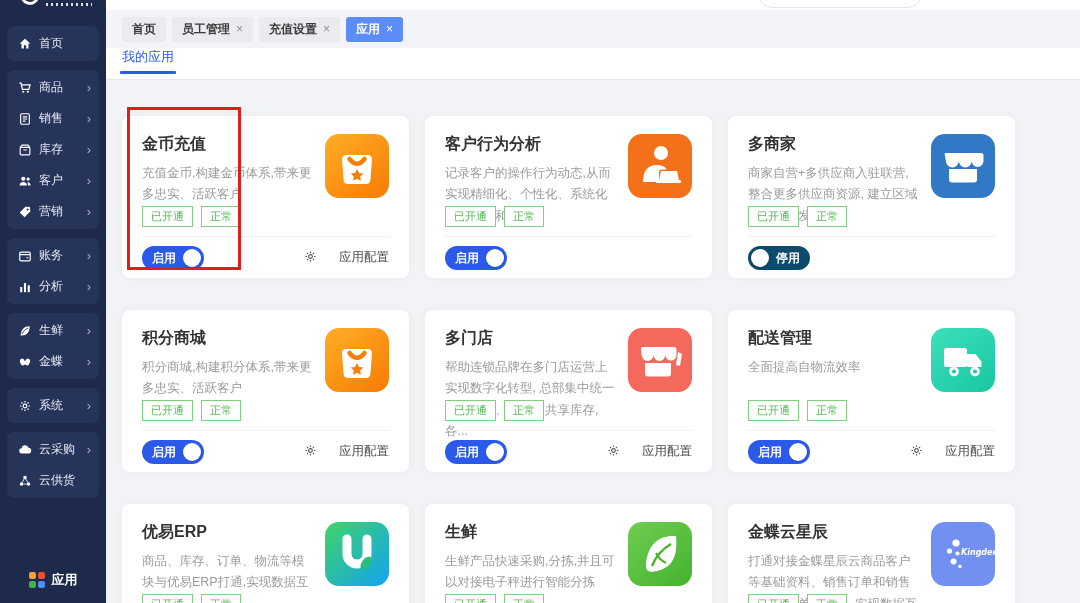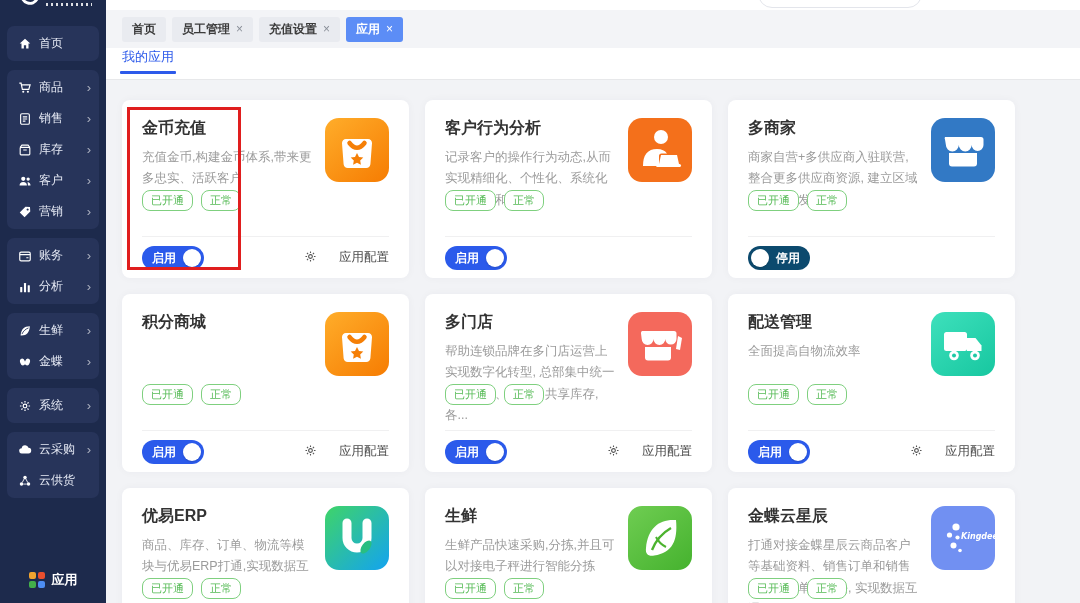--- a/index.html
+++ b/index.html
@@ -48,28 +48,28 @@
   #subtab { color:#2D5AEA; font-size:13px; padding-bottom:8px; position:relative; cursor:pointer; }
   #subtab::after { content:""; position:absolute; left:-2px; right:-2px; bottom:0;
                    height:3px; background:#2D5AEA; border-radius:1px; }
 
   
   #content { position:absolute; left:0; right:0; top:80px; bottom:0;
              background:#F2F3F6; padding:20px 16px 0 16px; overflow:hidden; }
   #cards { display:grid; grid-template-columns:repeat(3,287px); gap:16px;
            grid-auto-rows:178px; }
   .card { position:relative; background:#fff; border-radius:8px; padding:18px 20px;
-          box-shadow:0 0 8px rgba(29,42,76,.04); overflow:hidden; }
+          box-shadow:0 0 8px rgba(29,42,76,.04); overflow:hidden;margin-top:16px; }
   .card h3 { font-size:16px; color:#333; font-weight:bold; margin-bottom:8px; }
   .card .c-desc { width:172px; font-size:12.5px; color:#9B9B9B; line-height:1.7; }
   .c-icon { position:absolute; top:18px; right:20px; width:64px; height:64px;
             border-radius:14px; display:flex; align-items:center; justify-content:center; }
   .c-icon svg { width:64px; height:64px; }
   .c-badges { position:absolute; left:20px; top:90px; display:flex; gap:8px; }
-  .badge { font-size:11px; color:#57BB57; border:1px solid #7FD07F; border-radius:8px;
+  .badge { font-size:11px; color:#57BB57; border:1px solid #7FD07F; border-radius:0;
            padding:2px 8px; background:#fff; white-space:nowrap; }
   .c-footer { position:absolute; left:20px; right:20px; bottom:0; height:42px;
               border-top:1px solid #F0F0F1; display:flex; align-items:center;
               justify-content:space-between; }
   .toggle { display:inline-flex; align-items:center; justify-content:space-between;
             width:62px; height:24px; border-radius:12px; padding:0 3px; cursor:pointer; }
   .toggle.on { background:#2B5AEB; }
   .toggle.on .t-label { color:#fff; margin-left:7px; }
   .toggle.off { background:#0c4a6e; flex-direction:row-reverse; }
   .toggle.off .t-label { color:#fff; margin-right:7px; }
@@ -345,20 +345,21 @@
             </div>
             <div class="c-footer">
               <div class="toggle off">
                 <span class="t-label">停用</span>
                 <span class="t-knob"></span>
               </div>
             </div>
           </div>
           <div class="card">
             <h3>积分商城</h3>
+            <p class="c-desc">积分商城,构建积分体系,带来更多忠实、活跃客户</p>
             <div class="c-icon" style="background: linear-gradient(140deg, rgb(255, 173, 42), rgb(246, 124, 2));">
               <svg viewBox="0 0 64 64">
                 <path d="M21 21 h22 a4 4 0 0 1 4 4.3 l-1.6 21 a4.3 4.3 0 0 1 -4.3 3.7 h-18.2 a4.3 4.3 0 0 1 -4.3 -3.7 l-1.6 -21 A4 4 0 0 1 21 21 Z" fill="#fff"></path>
                 <path d="M24.5 25 q7.5 9.5 15 0" fill="none" stroke="#F57F06" stroke-width="4.5" stroke-linecap="round"></path>
                 <path d="M32 35 l2 3.9 4.3.6 -3.1 3 .7 4.3 -3.9 -2 -3.9 2 .7 -4.3 -3.1 -3 4.3 -.6 Z" fill="#F57F06"></path>
               </svg>
             </div>
             <div class="c-badges">
               <span class="badge">已开通</span>
               <span class="badge">正常</span>

